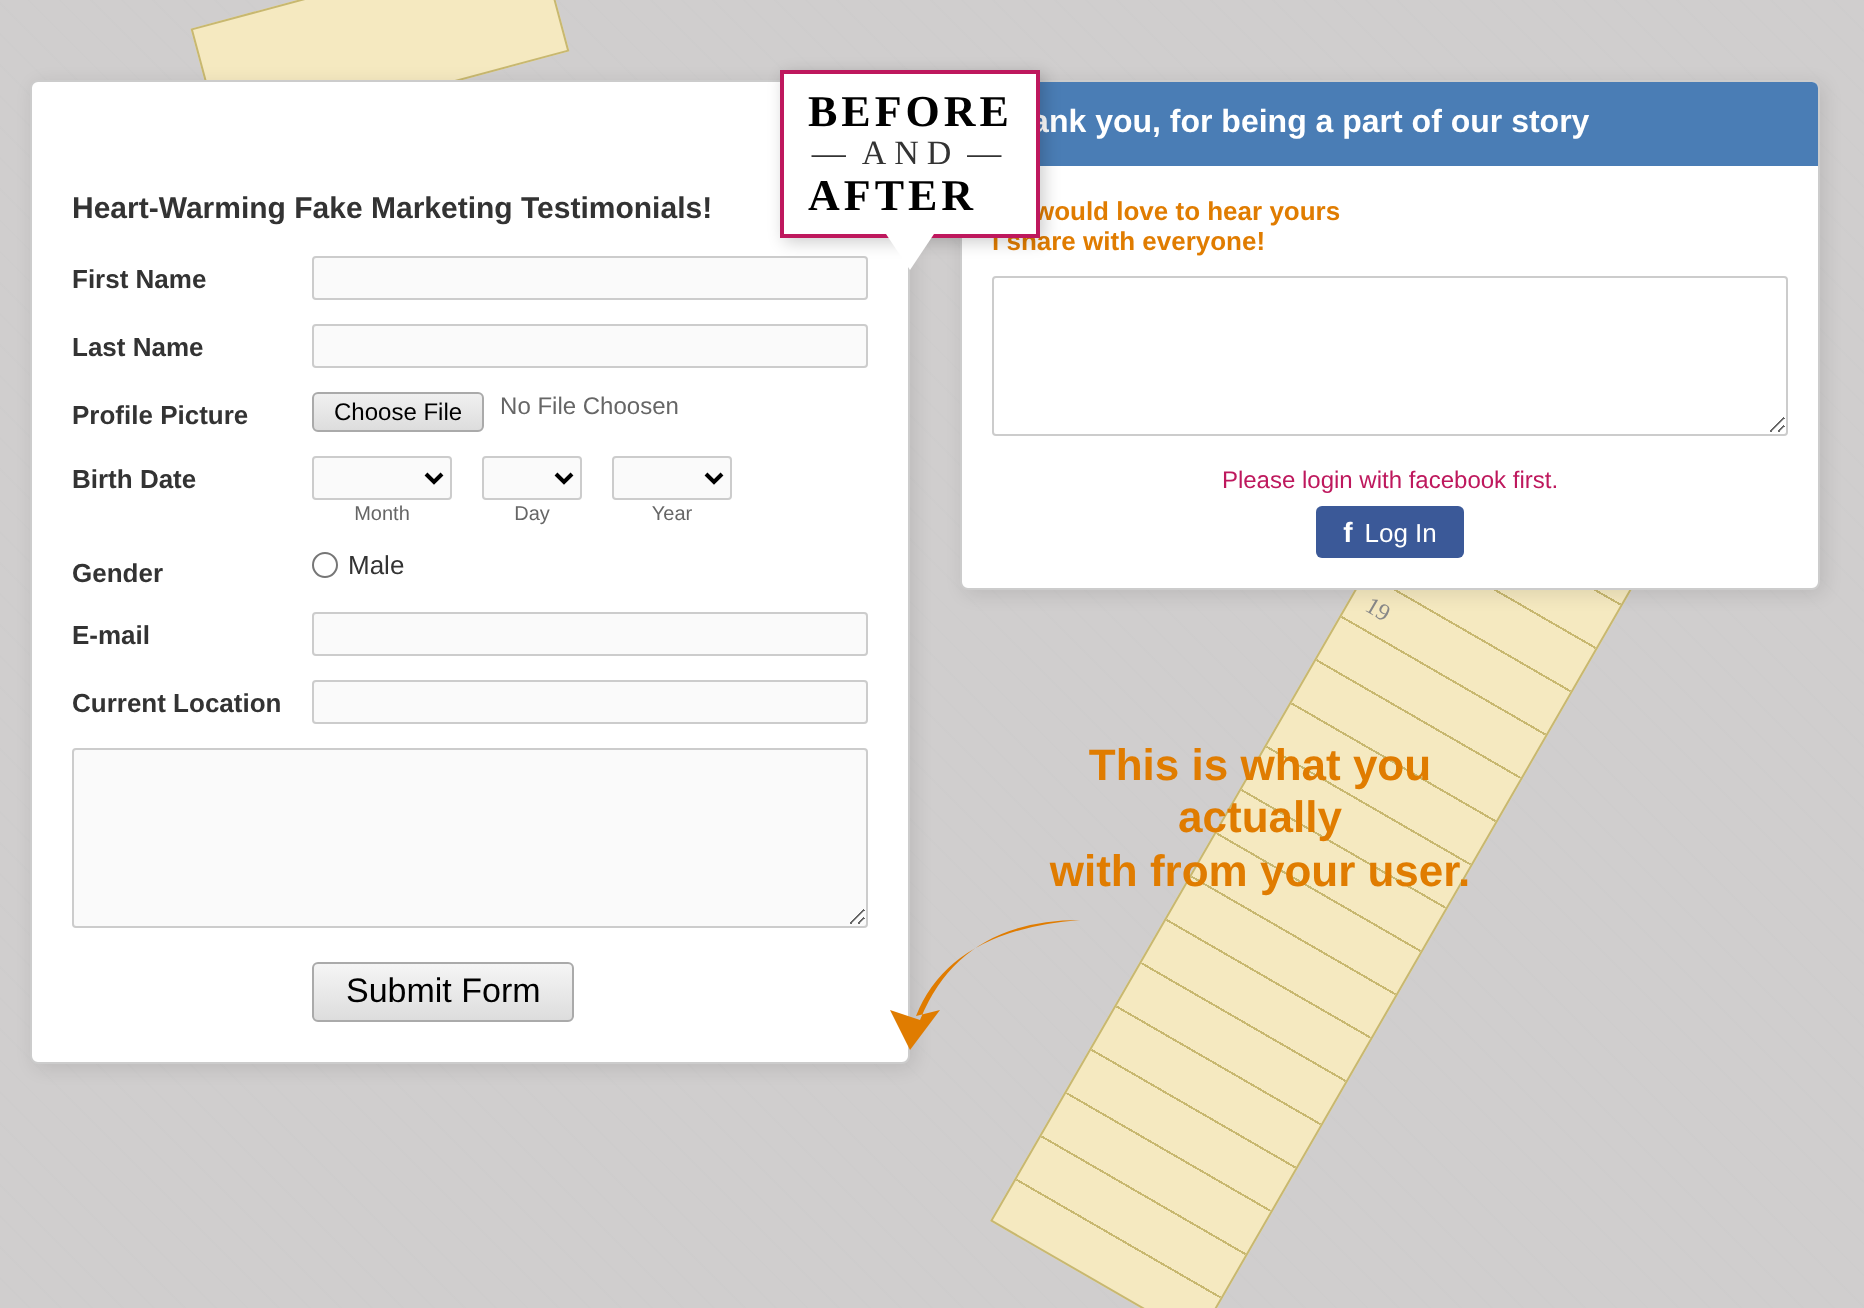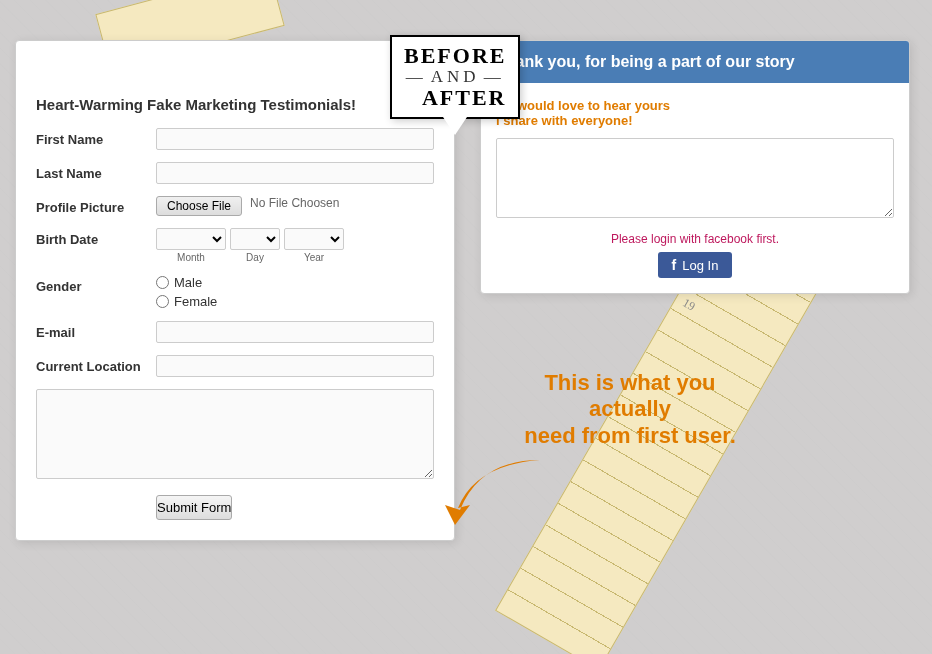--- a/index.html
+++ b/index.html
@@ -68,23 +68,23 @@
       font-family: serif;
     }
 
     
     .before-after-badge {
       position: absolute;
       top: 35px;
       left: 390px;
       z-index: 20;
       background: white;
-      border: 2px solid #000000;
+      border: 2px solid #be185d;
       padding: 8px 12px;
-      text-align: right;
+      text-align: left;
       box-shadow: 2px 2px 8px rgba(0,0,0,0.2);
       font-family: 'Georgia', serif;
     }
     .before-after-badge .before-text {
       font-size: 22px;
       font-weight: bold;
       letter-spacing: 2px;
       line-height: 1;
     }
     .before-after-badge .and-text {
@@ -194,21 +194,21 @@
       color: #666;
     }
 
     
     .date-area {
       display: flex;
       flex-direction: column;
     }
     .date-selects {
       display: flex;
-      gap: 4px;
+      gap: 15px;
     }
     .date-select-wrap {
       display: flex;
       flex-direction: column;
       align-items: center;
     }
     .date-select-wrap label {
       font-size: 10px;
       color: #666;
       margin-top: 2px;
@@ -242,22 +242,22 @@
       font-size: 13px;
       color: #333;
     }
 
     
     .submit-area {
       margin-top: 10px;
       padding-left: 120px;
     }
     .submit-btn {
-      padding: 4px 0;
-      font-size: 13px;
+      padding: 4px 16px;
+      font-size: 17px;
       background: linear-gradient(to bottom, #f5f5f5, #ddd);
       border: 1px solid #aaa;
       border-radius: 3px;
       cursor: pointer;
     }
 
     
     .right-panel {
       position: absolute;
       top: 40px;
@@ -427,24 +427,20 @@
   </div>
 
   <div class="form-row">
     <div class="form-label">Gender</div>
     <div class="form-control-area">
       <div class="radio-group">
         <label class="radio-item">
           <input type="radio" name="gender" style="">
           <span>Male</span>
         </label>
-        <label class="radio-item">
-          <input type="radio" name="gender" style="">
-          <span>Female</span>
-        </label>
       </div>
     </div>
   </div>
 
   <div class="form-row">
     <div class="form-label">E-mail</div>
     <div class="form-control-area">
       <input type="text" class="form-input" style="">
     </div>
   </div>
@@ -483,18 +479,18 @@
         <span class="fb-icon">f</span>
         <span>Log In</span>
       </button>
     </div>
   </div>
 </div>
 
 <div class="arrow-annotation">
   <div class="annotation-text">
     <span>This is what you actually</span><br>
-    <span>need from first user.</span>
+    <span>with from your user.</span>
   </div>
   <svg class="arrow-svg" width="120" height="80">
     <path d="M 100 10 Q 40 10 20 60 L 5 55 L 15 75 L 30 55 L 18 58 Q 35 15 100 10" fill="#e07c00"></path>
   </svg>
 </div>
 
 </body></html>

